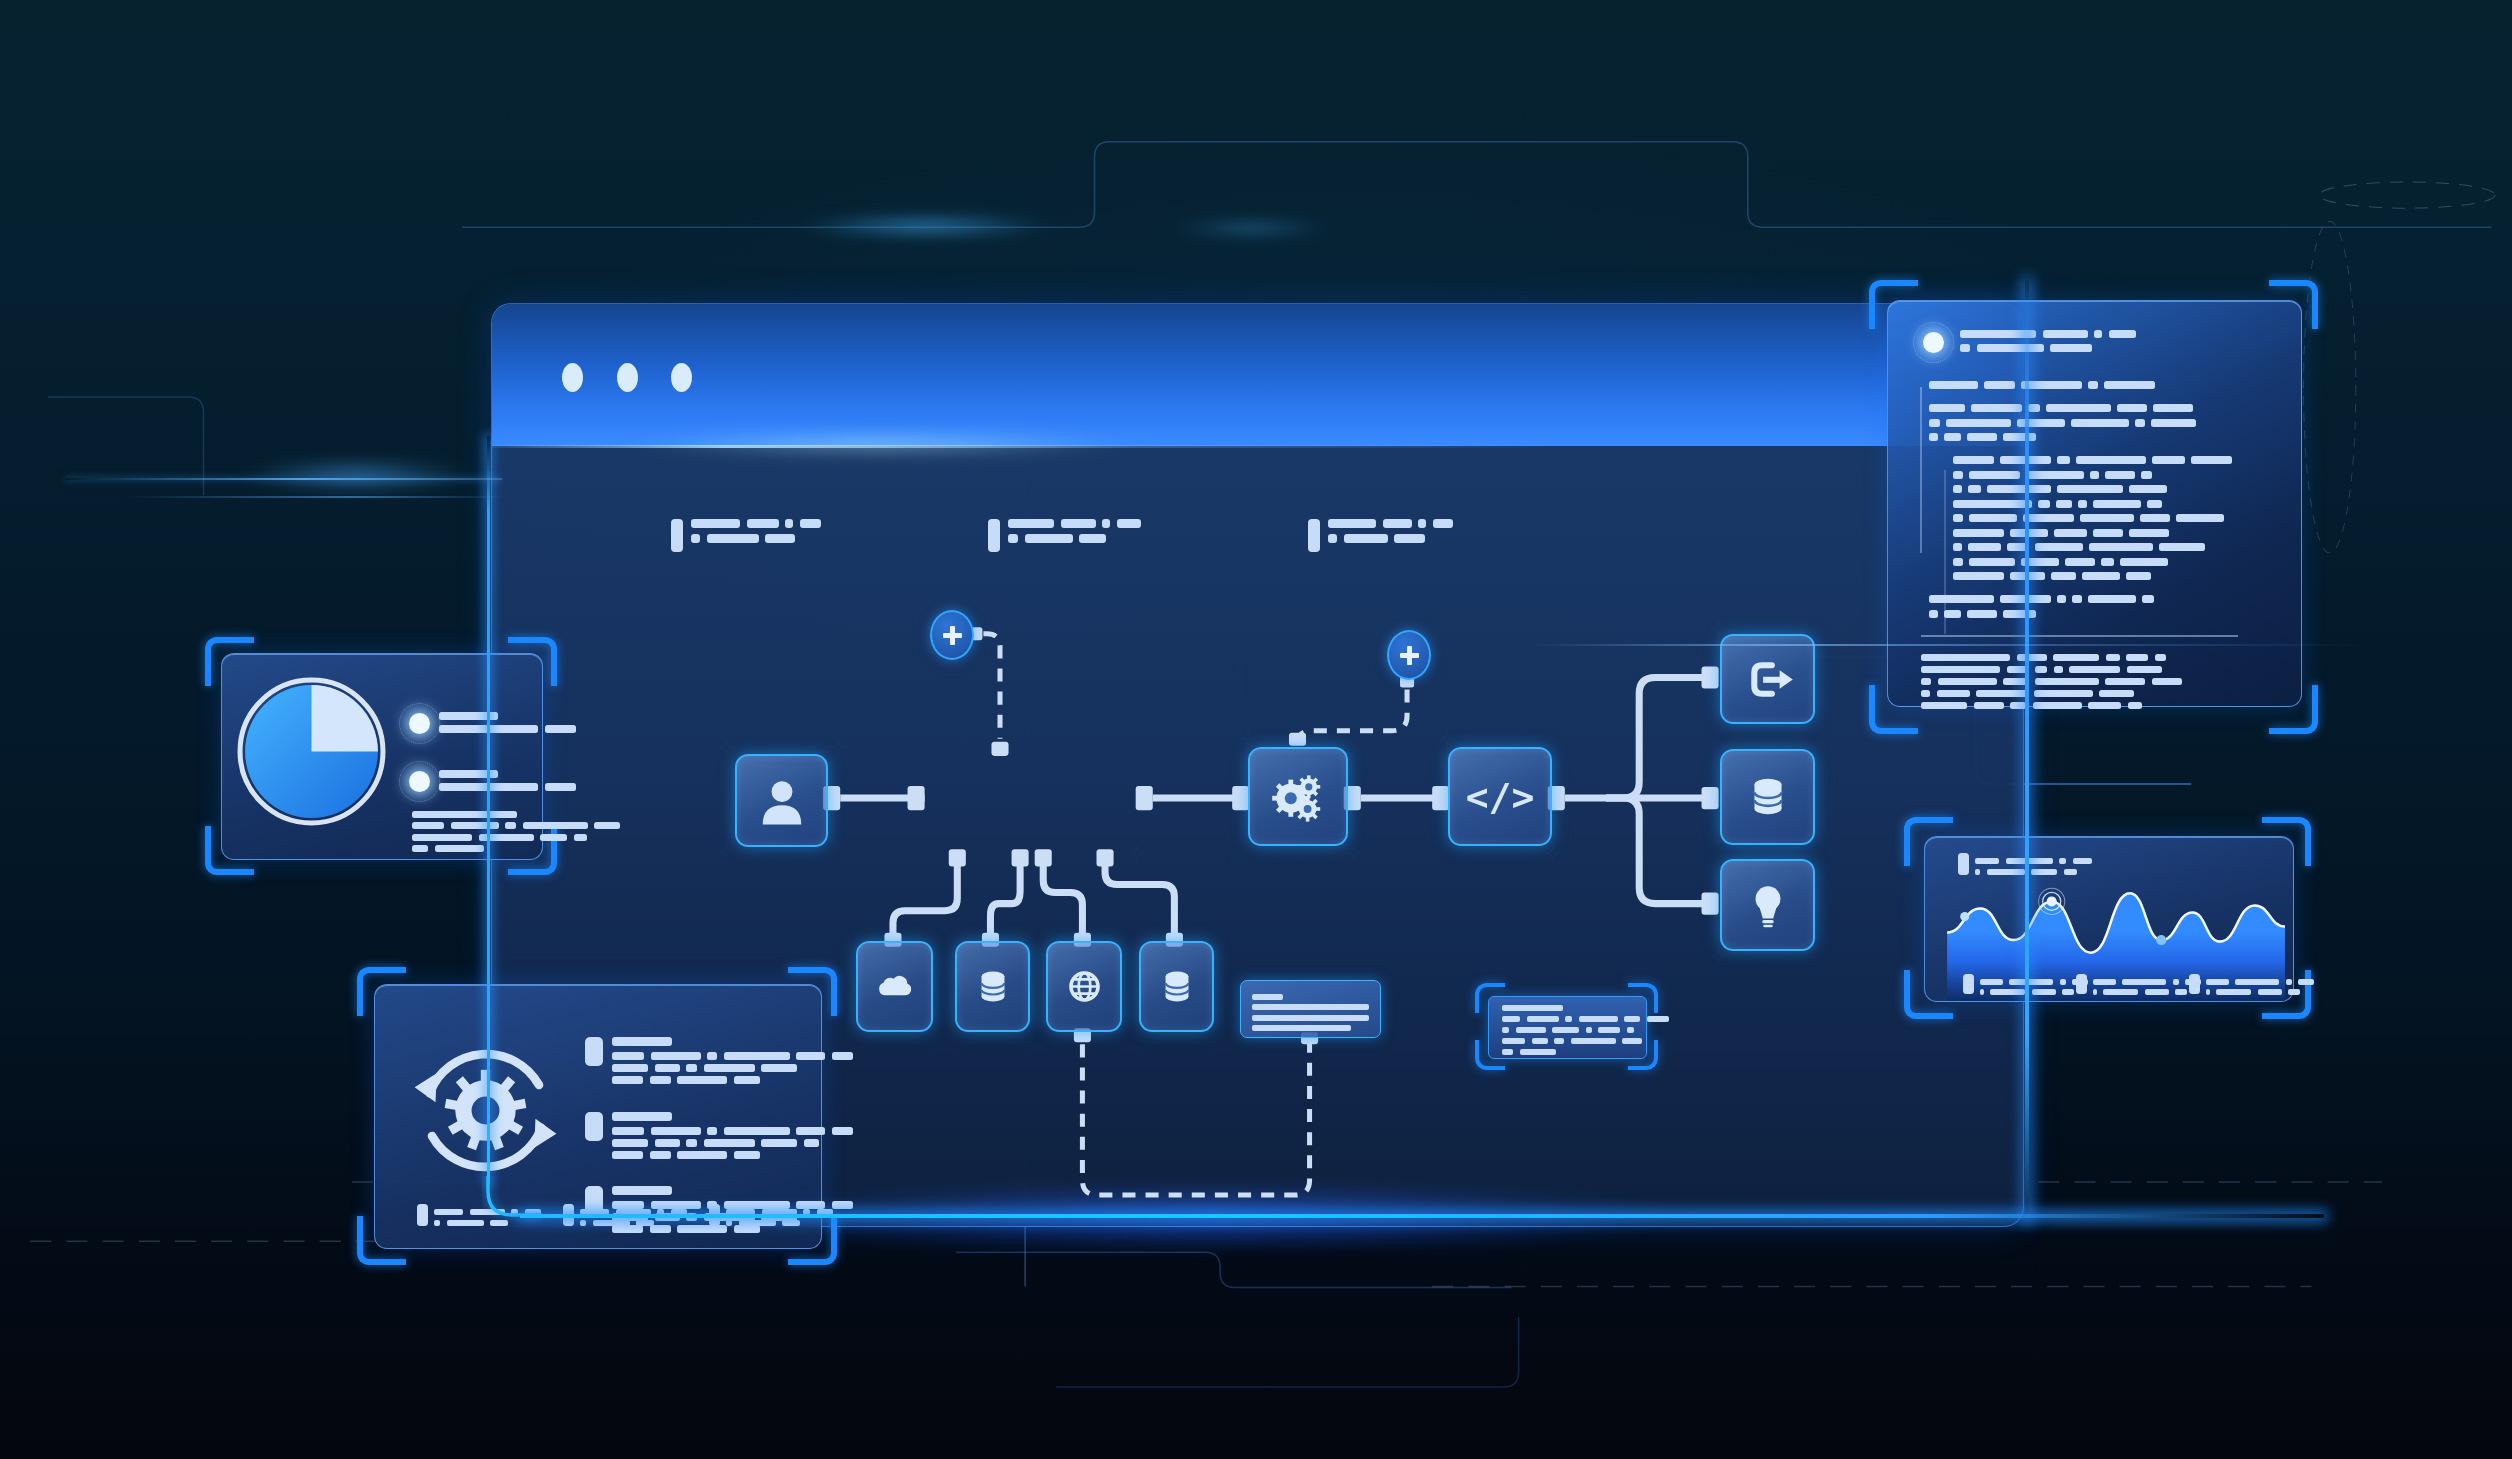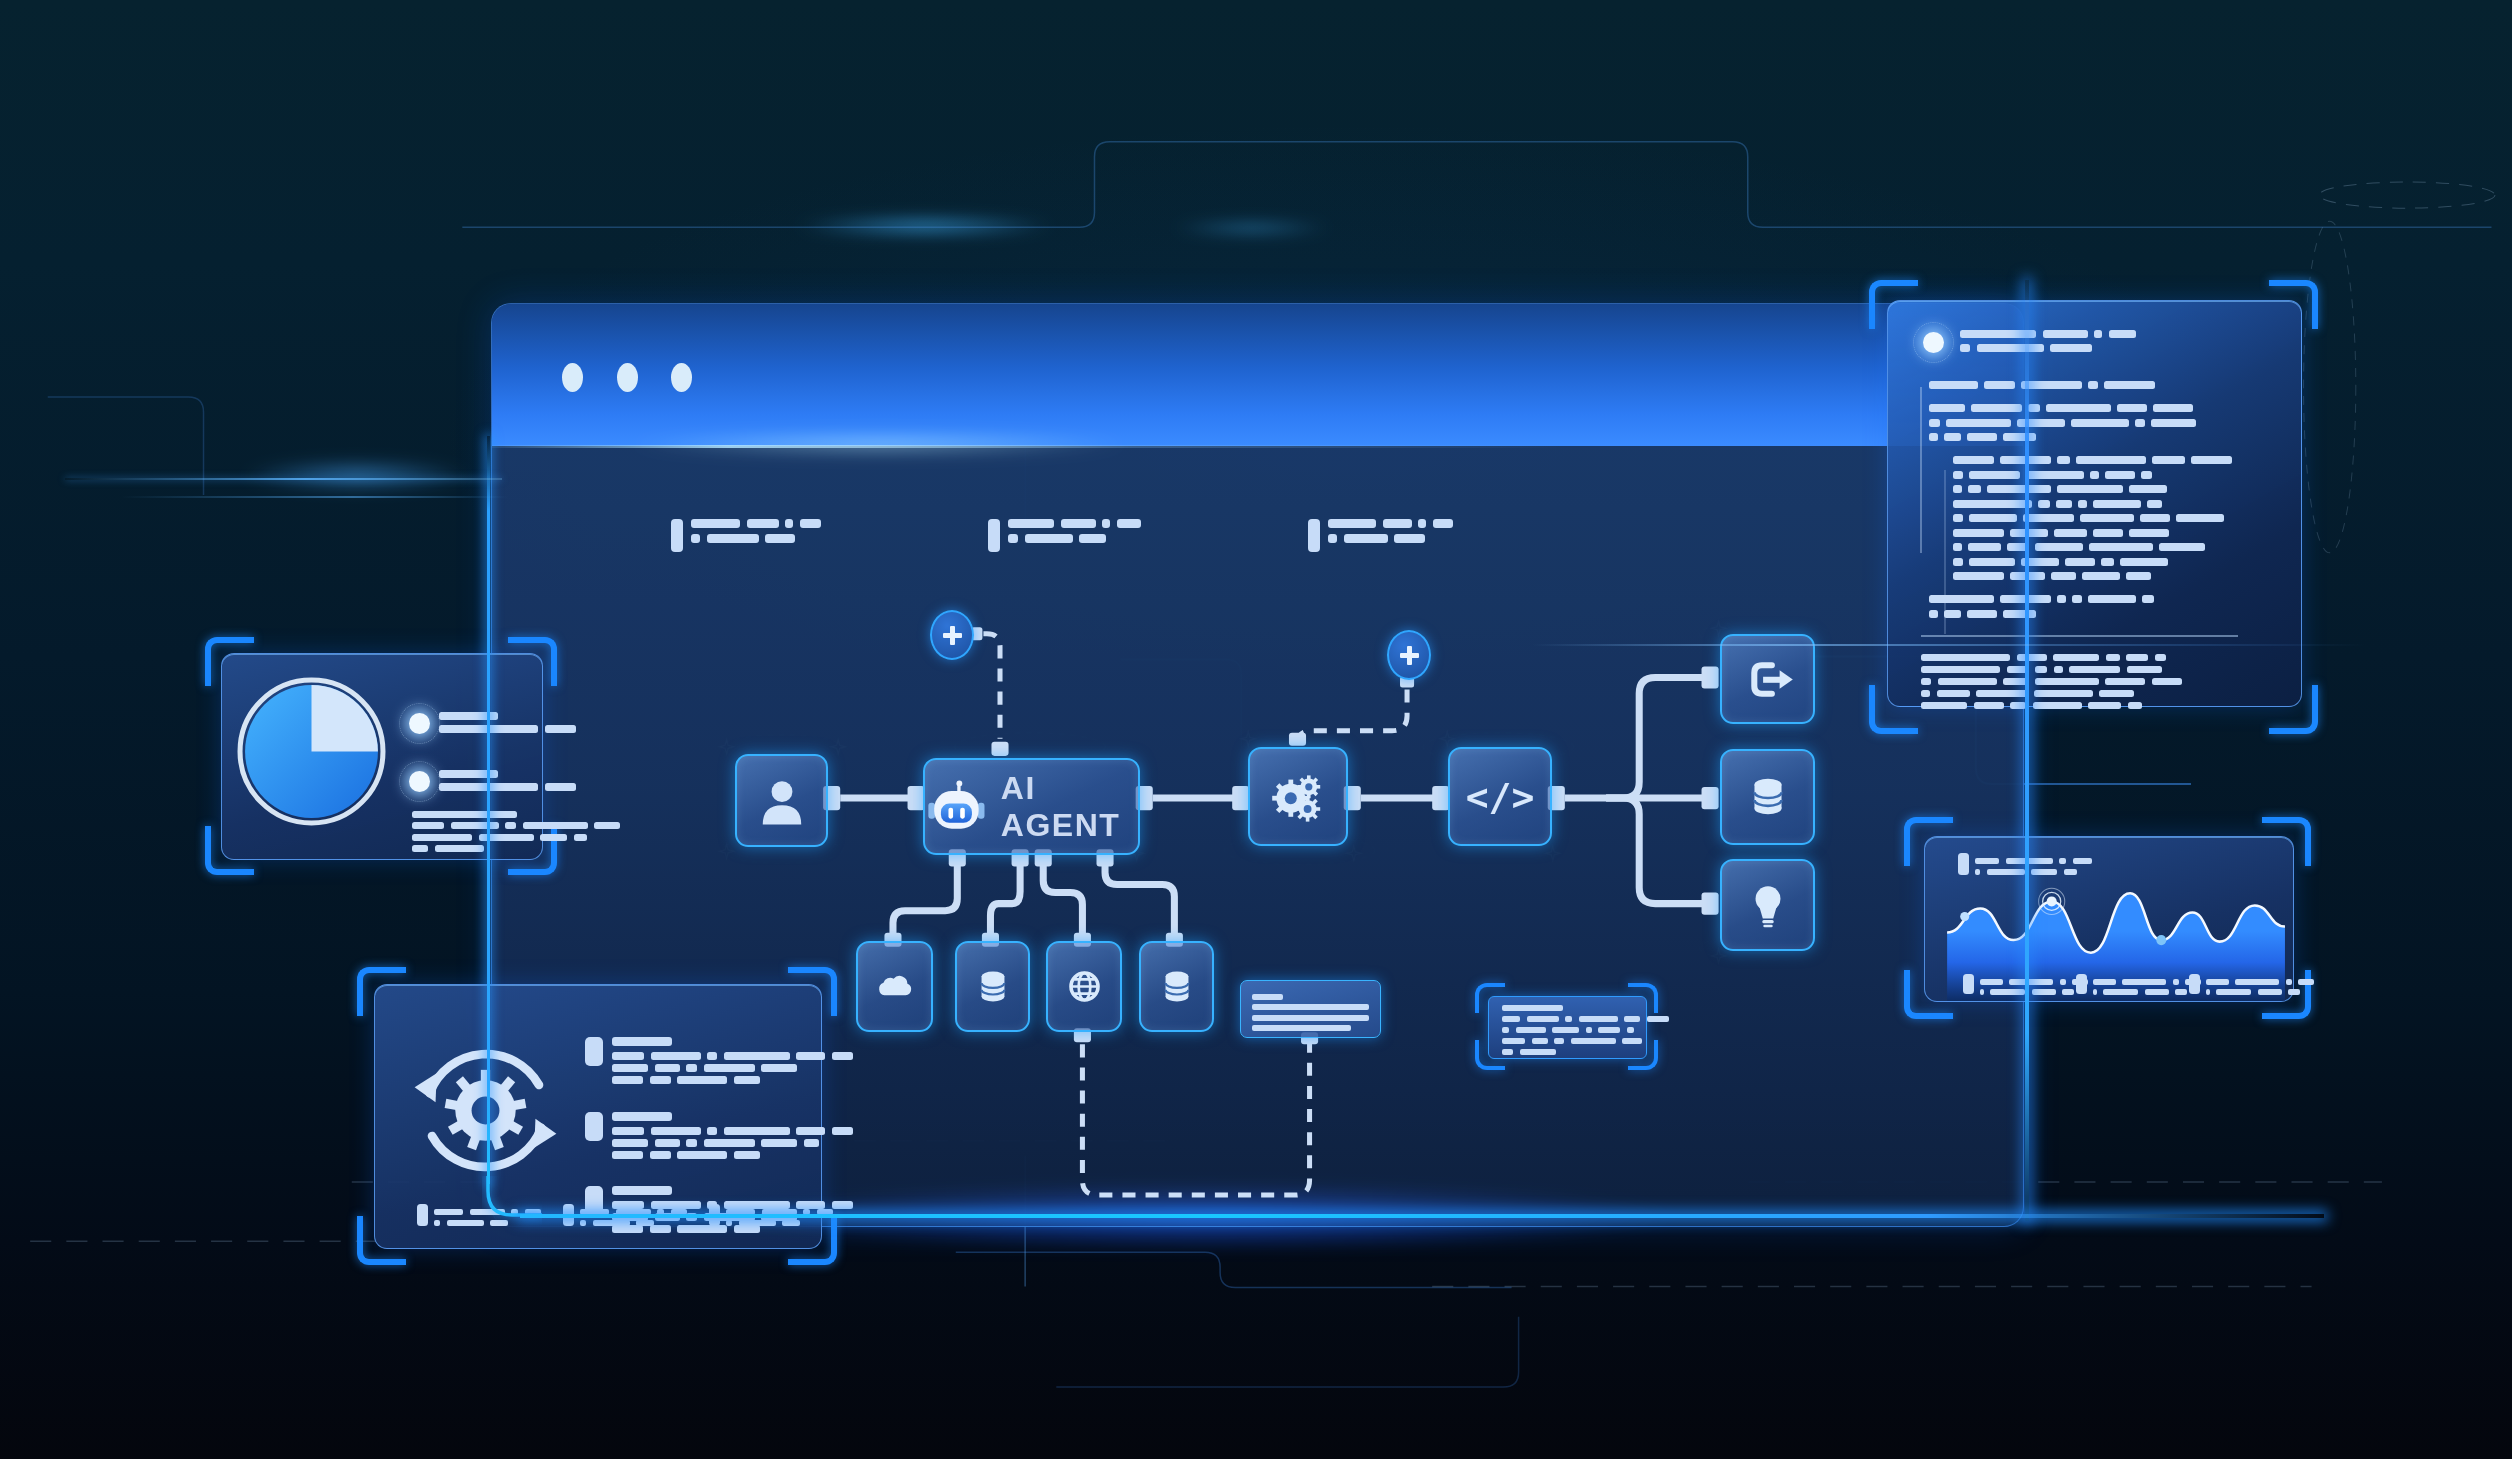--- a/index.html
+++ b/index.html
@@ -247,39 +247,20 @@
     </g>
   </svg>
 
   <div class="node" style="left:735px;top:754px;width:89px;height:89px;">
     <svg width="52" height="52" viewBox="0 0 100 100">
       <circle cx="50" cy="32" r="20" fill="#d2e4fa"></circle>
       <path d="M13,95 Q13,58 50,58 Q87,58 87,95 Z" fill="#d2e4fa"></path>
     </svg>
   </div>
 
-  <div class="node" style="left:923px;top:758px;width:213px;height:93px;gap:13px;">
-    <svg width="75" height="65" viewBox="0 0 150 130">
-      <circle cx="82" cy="10" r="7" fill="#edf4fe"></circle>
-      <rect x="77" y="14" width="8" height="16" rx="4" fill="#edf4fe"></rect>
-      <rect x="8" y="56" width="16" height="38" rx="7" fill="#8abaee"></rect>
-      <rect x="126" y="56" width="16" height="38" rx="7" fill="#8abaee"></rect>
-      <rect x="22" y="28" width="106" height="90" rx="42" fill="#edf4fe"></rect>
-      <defs>
-          <linearGradient id="faceG" x1="0" y1="0" x2="0" y2="1">
-        <stop offset="0" stop-color="#57a4fa"></stop>
-            <stop offset="1" stop-color="#2063d8"></stop>
-          </linearGradient>
-        </defs>
-      <rect x="38" y="58" width="74" height="46" rx="20" fill="url(#faceG)"></rect>
-      <rect x="56" y="68" width="11" height="26" rx="5" fill="#ffffff"></rect>
-      <rect x="84" y="68" width="11" height="26" rx="5" fill="#ffffff"></rect>
-    </svg>
-    <span class="agent-label">AI AGENT</span>
-  </div>
 
   <div class="node" style="left:1248px;top:747px;width:96px;height:95px;">
     <svg width="60" height="60" viewBox="0 0 100 100">
       <g fill="#d9eafc">
         <g transform="translate(38,52)">
           <g>
               <rect x="-4" y="-31" width="8" height="10"></rect>
               <g transform="rotate(45)">
                 <rect x="-4" y="-31" width="8" height="10"></rect>
               </g>

